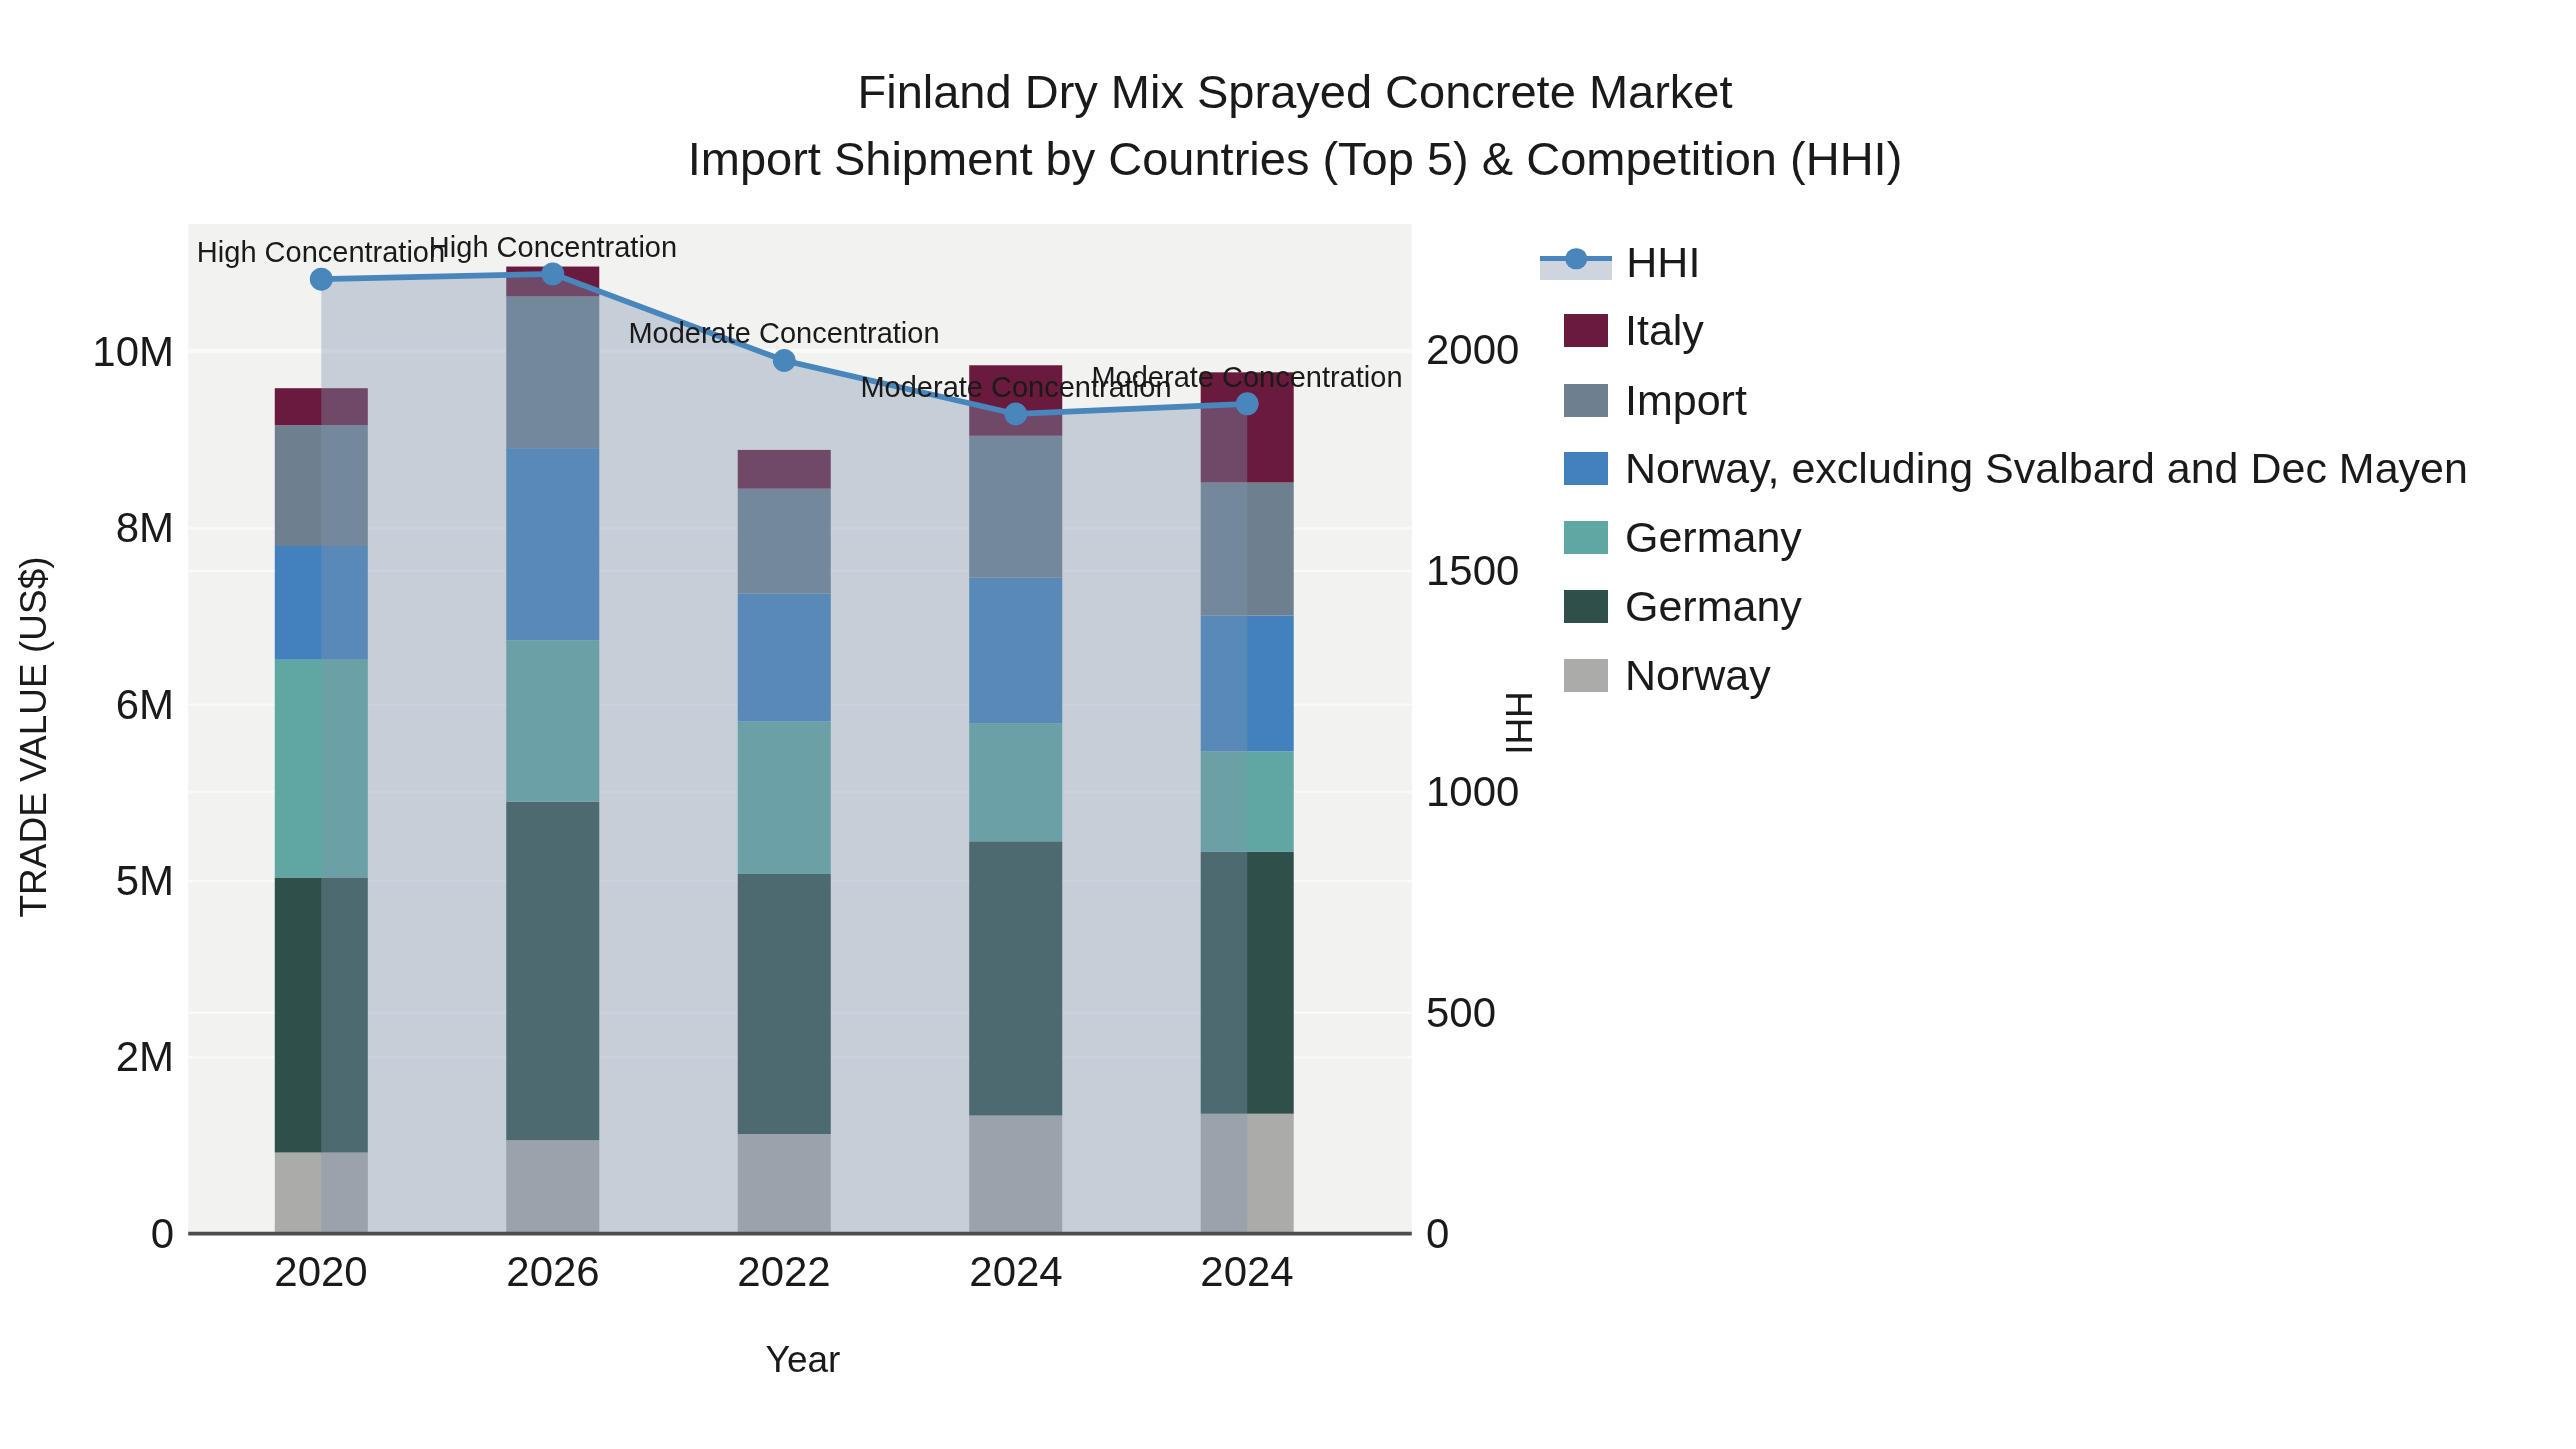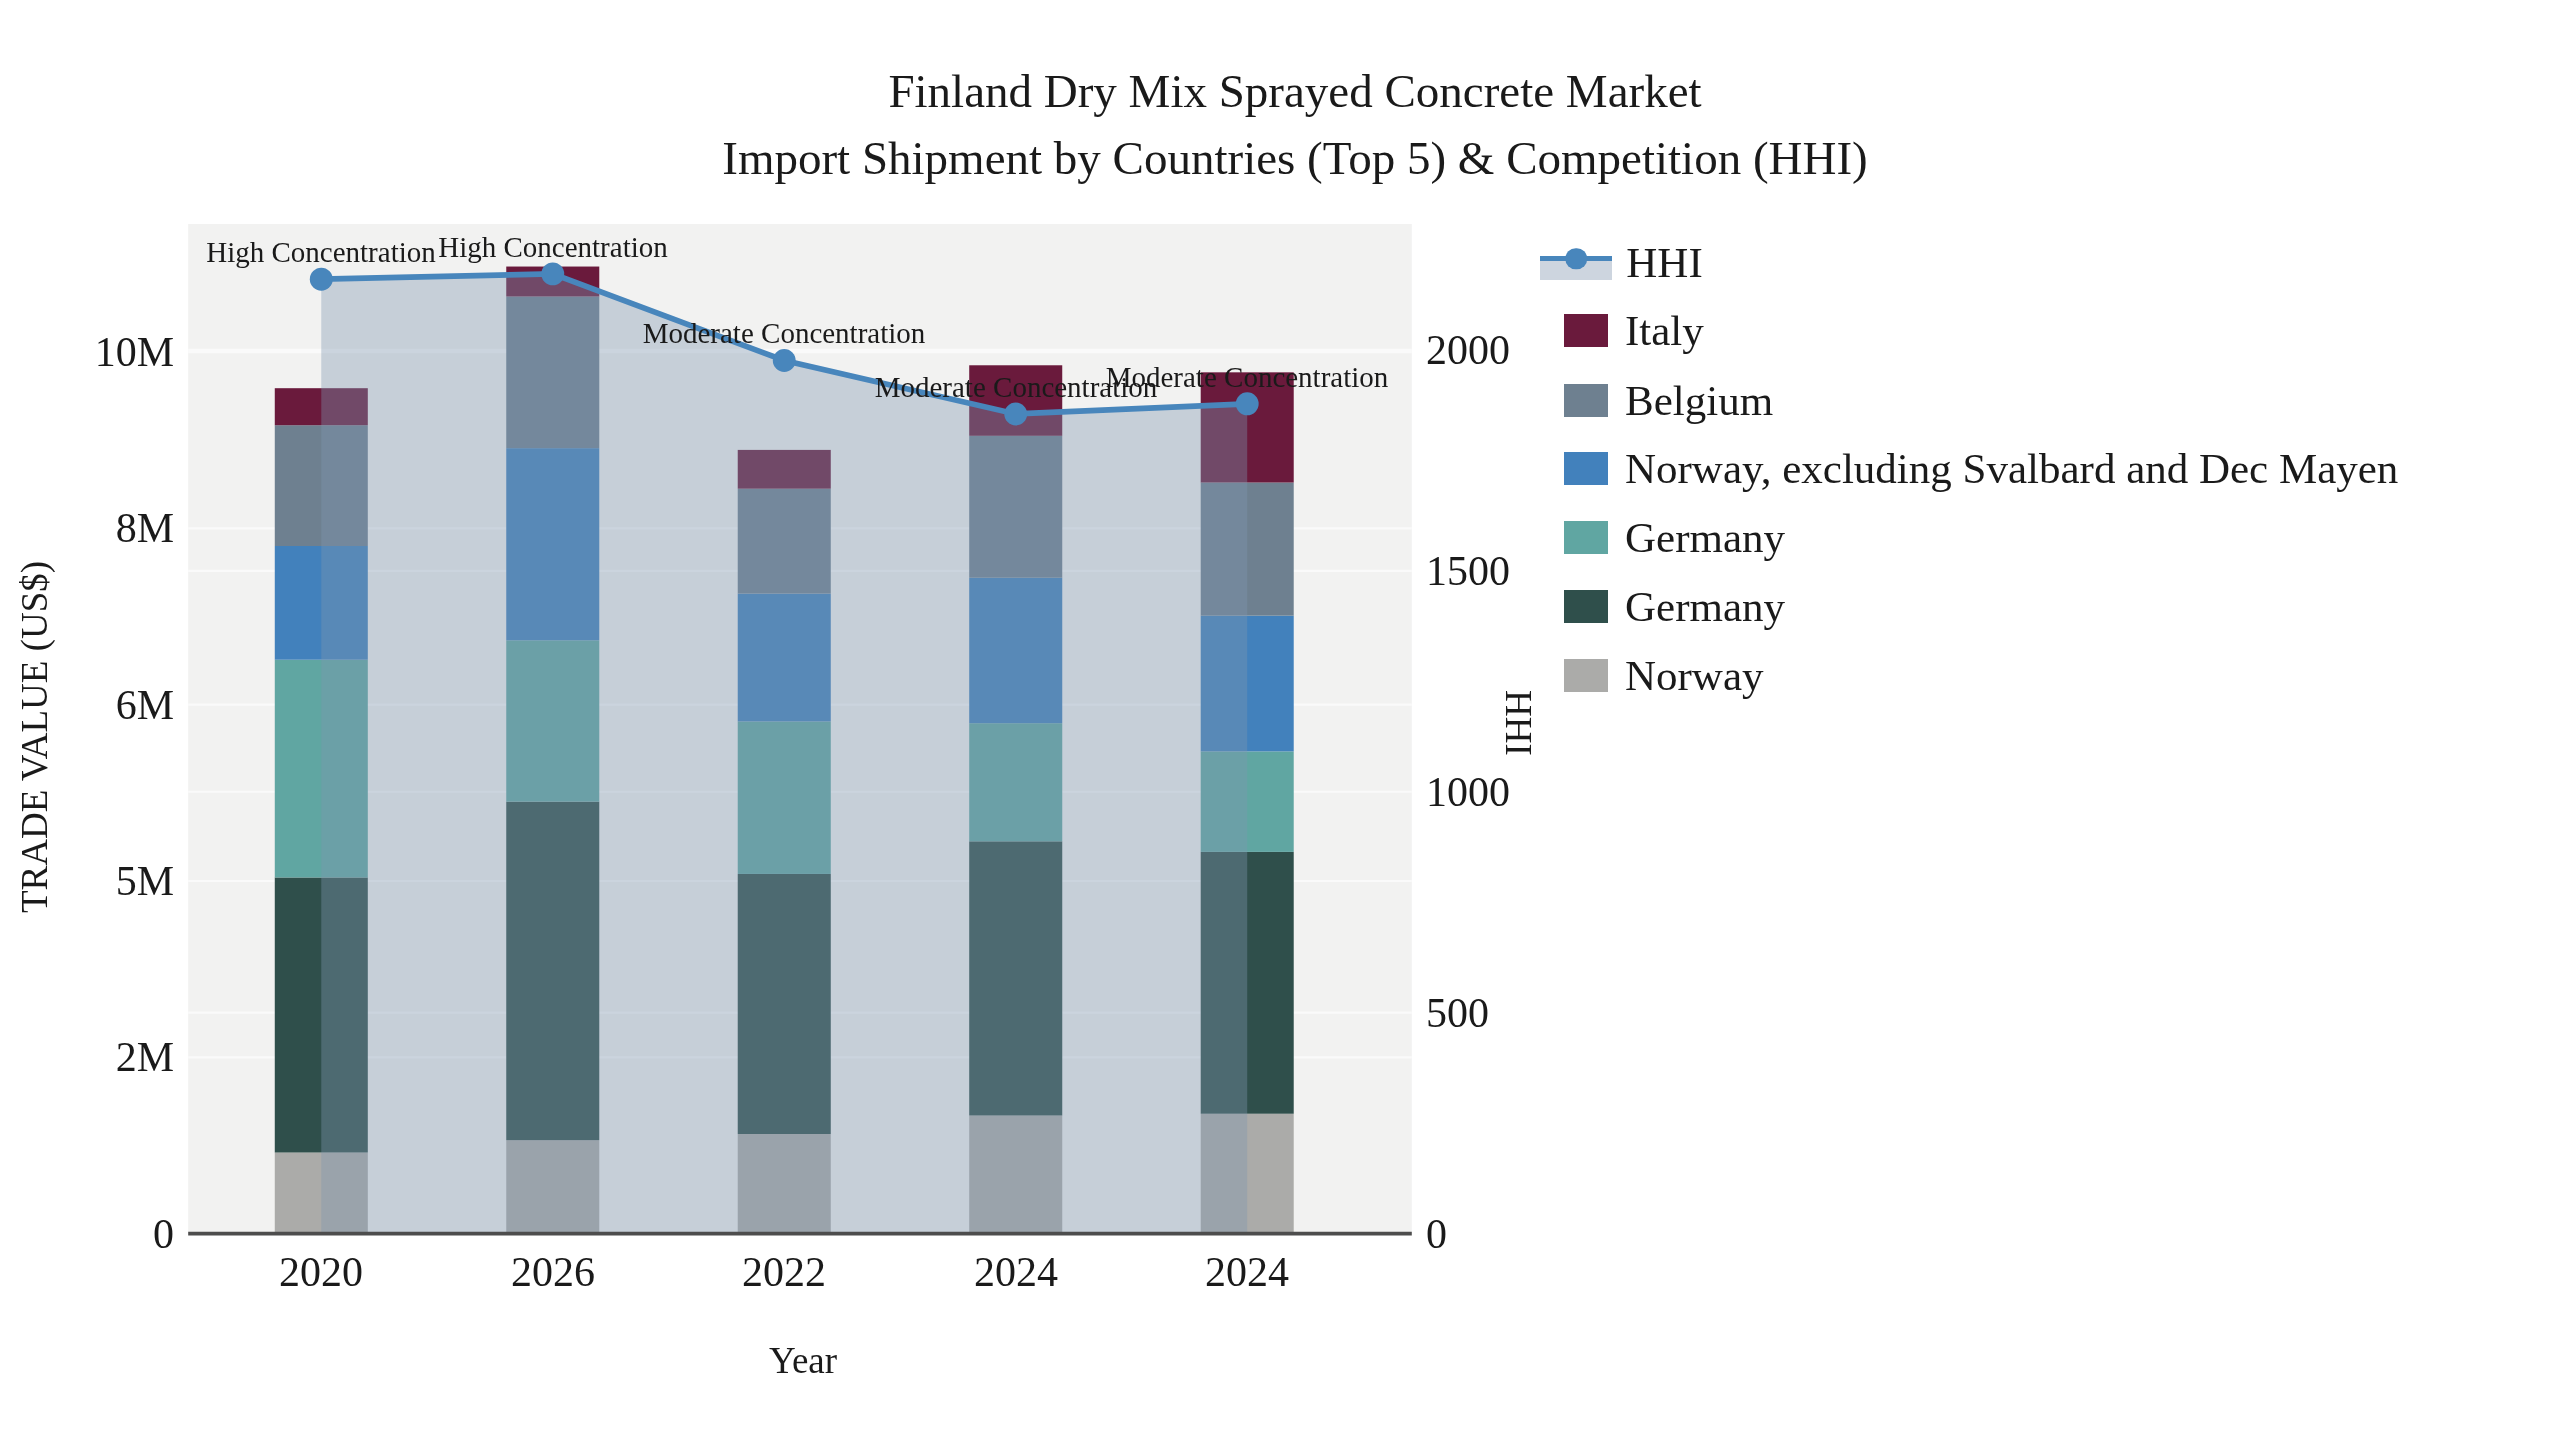--- a/index.html
+++ b/index.html
@@ -1,18 +1,18 @@
 <!DOCTYPE html>
 <html style="font-size:11.4px"><head>
 <meta charset="utf-8">
 <style>
   html,body{margin:0;padding:0;background:#ffffff;}
   #figure{
     position:relative;width:2576px;height:1449px;background:#ffffff;
-    font-family:Liberation Serif, serif;color:#1a1a1a;overflow:hidden;
+    font-family:Liberation Sans, sans-serif;color:#1a1a1a;overflow:hidden;
   }
   .abs{position:absolute;}
   .title-line{font-size:47px;white-space:nowrap;transform:translate(-50%,-50%);color:#1a1a1a;}
   .tick{font-size:42px;line-height:42px;white-space:nowrap;color:#1a1a1a;}
   .tick.left{transform:translate(-100%,-50%);}
   .tick.right{transform:translate(0,-50%);}
   .tick.bottom{transform:translate(-50%,0);}
   .axis-title{font-size:37px;white-space:nowrap;color:#1a1a1a;}
   .annotation{font-size:29px;white-space:nowrap;transform:translate(-50%,-100%);color:#1a1a1a;}
   #legend .legend-row{position:absolute;height:69px;display:flex;align-items:center;}
@@ -125,21 +125,21 @@
           <div class="dot" style="background:#4886BC"></div>
         </div>
         <div class="legend-label">HHI</div>
       </div>
       <div class="legend-row" style="left:1540px;top:296px">
         <div class="swatch" style="background: rgb(106, 26, 60); margin-left: 24px;"></div>
         <div class="legend-label">Italy</div>
       </div>
       <div class="legend-row" style="left:1540px;top:366px">
         <div class="swatch" style="background: rgb(110, 128, 144); margin-left: 24px;"></div>
-        <div class="legend-label">Belgium</div>
+        <div class="legend-label">Import</div>
       </div>
       <div class="legend-row" style="left:1540px;top:434px">
         <div class="swatch" style="background: rgb(66, 129, 188); margin-left: 24px;"></div>
         <div class="legend-label">Norway, excluding Svalbard and Dec Mayen</div>
       </div>
       <div class="legend-row" style="left:1540px;top:503px">
         <div class="swatch" style="background: rgb(96, 166, 162); margin-left: 24px;"></div>
         <div class="legend-label">Germany</div>
       </div>
       <div class="legend-row" style="left:1540px;top:572px">

